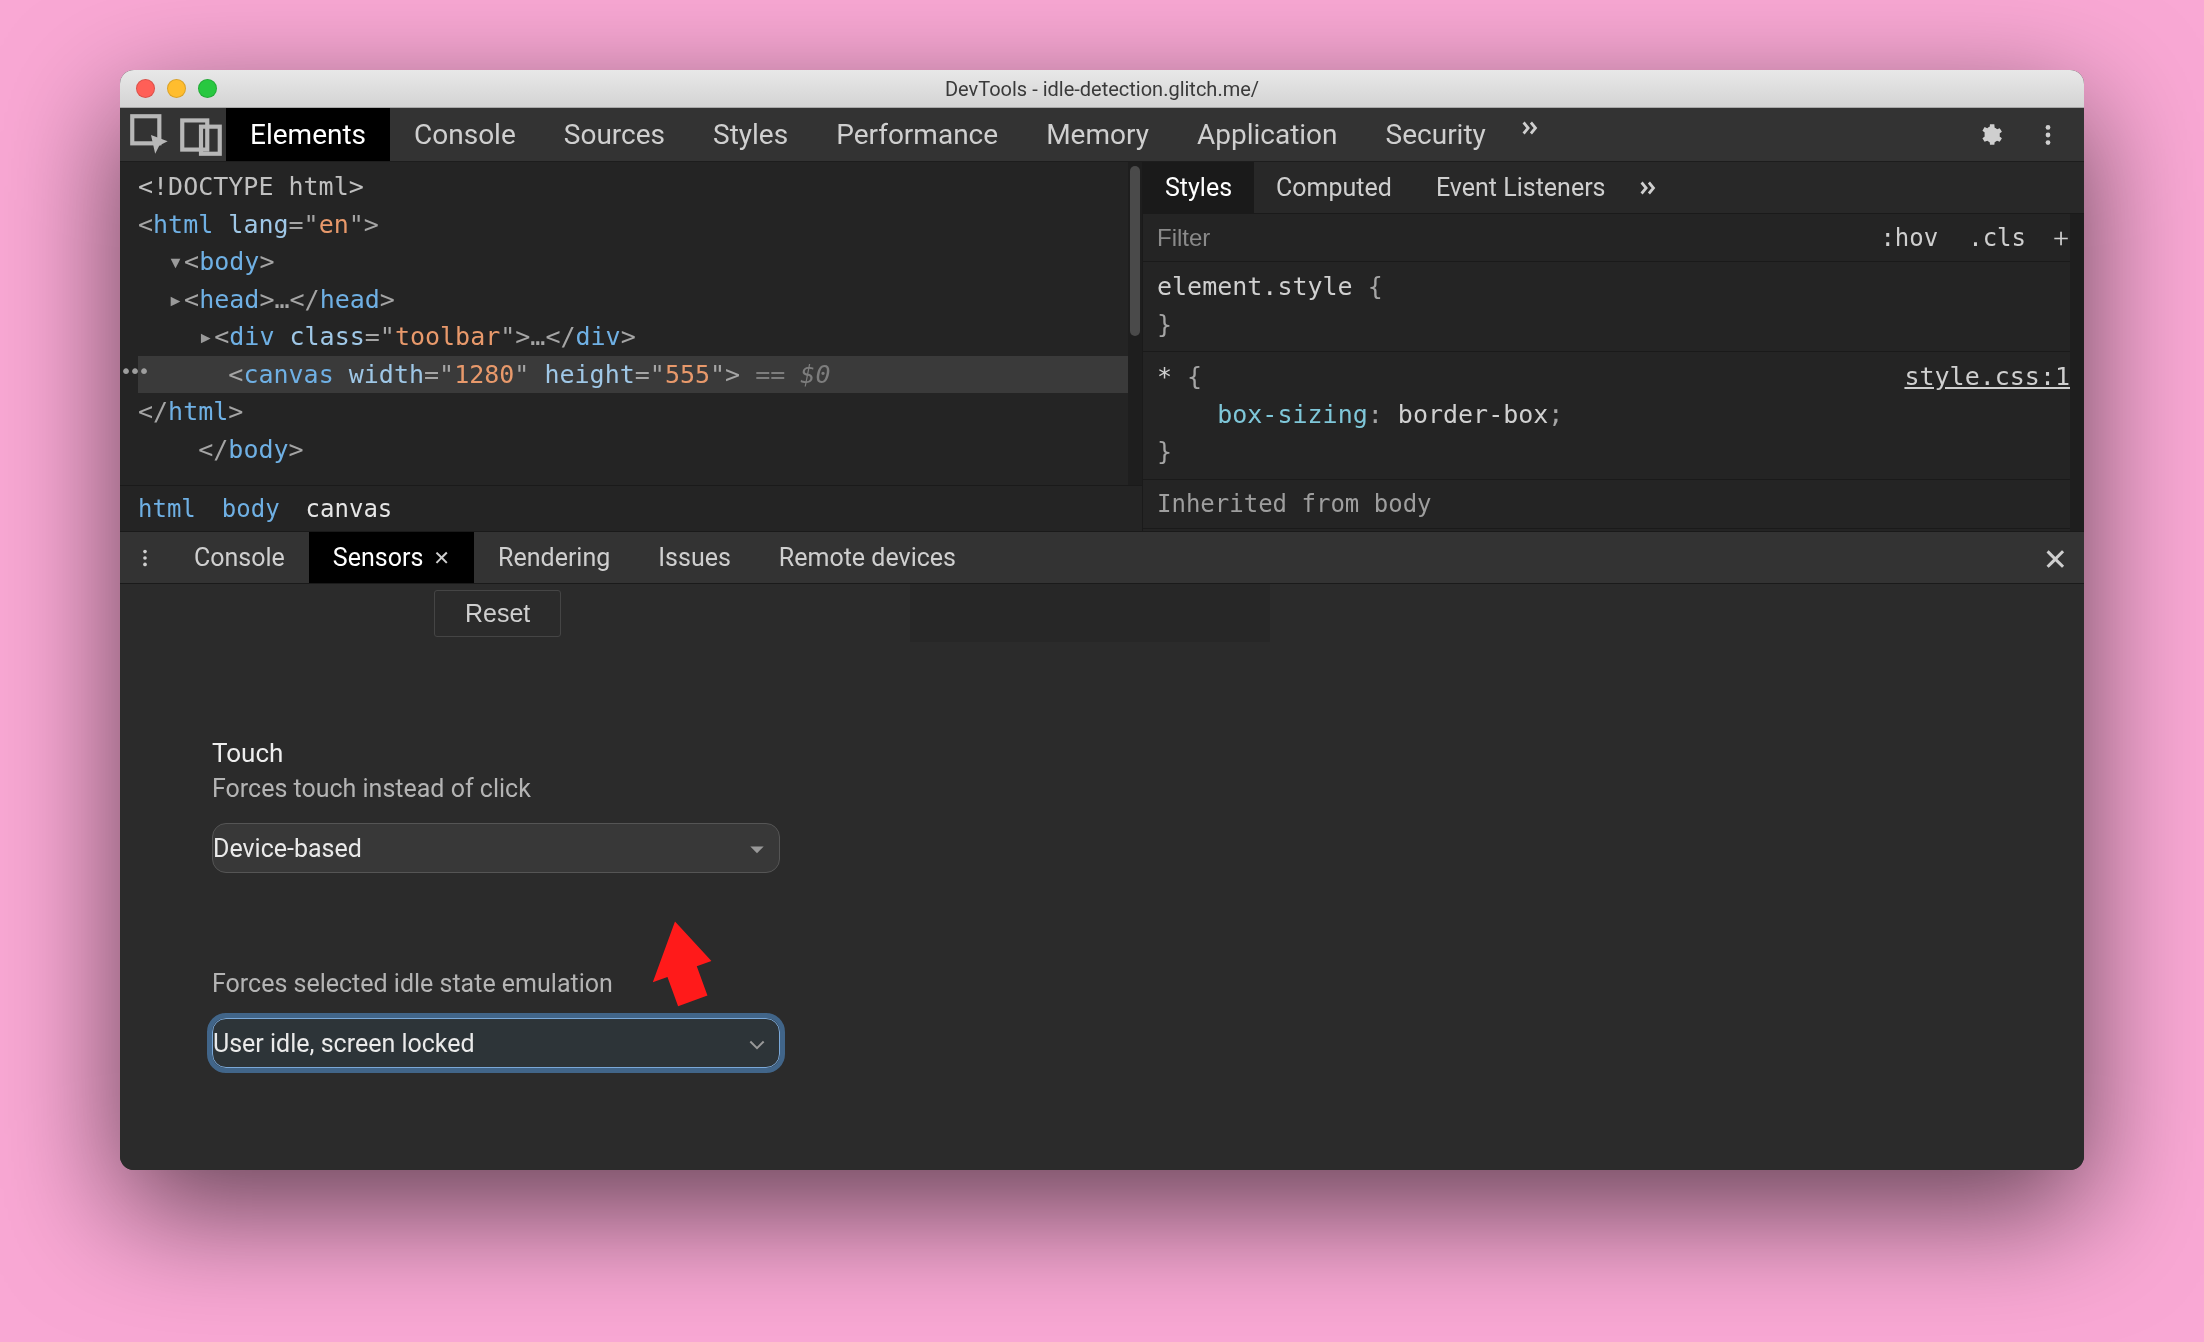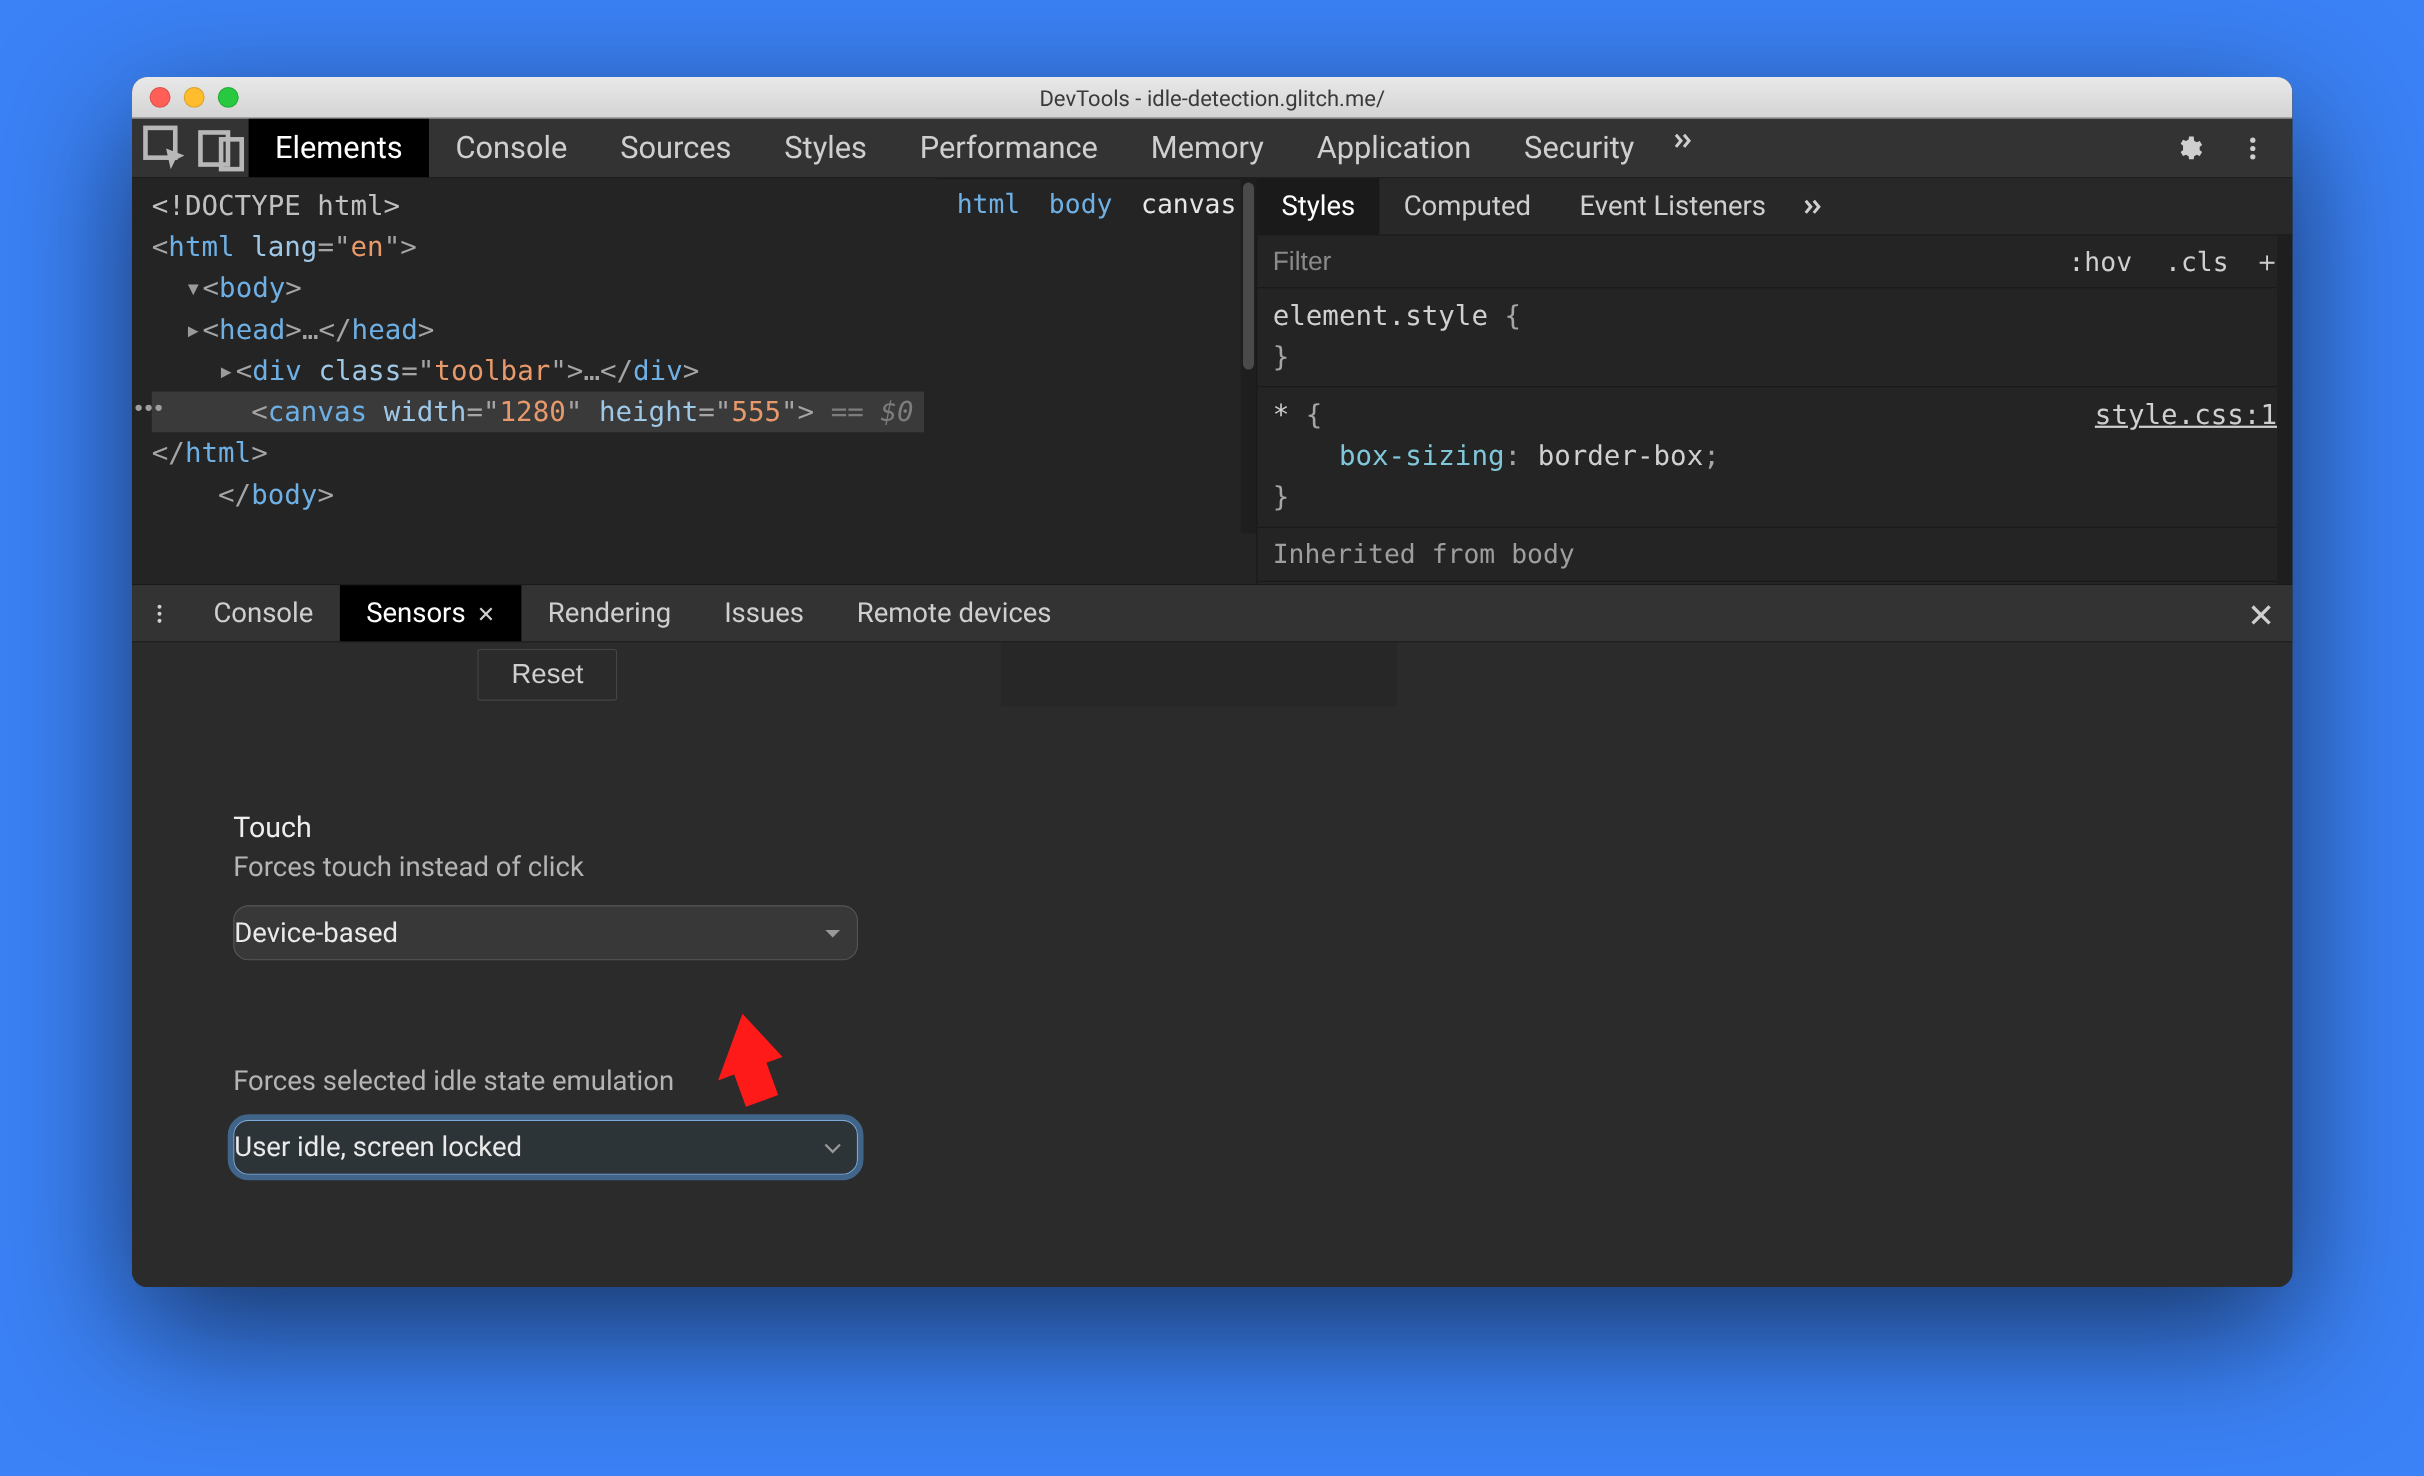--- a/index.html
+++ b/index.html
@@ -1,17 +1,17 @@
 <!DOCTYPE html>
 <html><head>
 <meta charset="utf-8">
 <style>
   * { box-sizing: border-box; margin: 0; padding: 0; }
   html, body { width: 2204px; height: 1342px; background: #000; font-family: -apple-system, BlinkMacSystemFont, "Segoe UI", Roboto, Helvetica, Arial, sans-serif; }
-  .viewport { width: 2204px; height: 1342px; background: #3b82f6; position: relative; display: flex; align-items: flex-start; justify-content: center; padding-top: 70px; }
+  .viewport { width: 2204px; height: 1342px; background: #f9a8d4; position: relative; display: flex; align-items: flex-start; justify-content: center; padding-top: 70px; }
   .window {
     width: 1964px;
     height: 1100px;
     background: #2b2b2b;
     border-radius: 14px;
     box-shadow: 0 40px 120px rgba(0,0,0,0.6);
     overflow: hidden;
     position: relative;
     display: flex;
     flex-direction: column;
@@ -51,21 +51,21 @@
   }
   .tab.active { background:#000; color:#fff; }
   .tabbar .spacer { flex:1; }
   .tabbar .right { display:flex; align-items:center; gap:18px; padding-right:10px; color:#cfcfcf; }
   .iconbtn { width:40px; height:40px; display:flex; align-items:center; justify-content:center; cursor:pointer; color:#cfcfcf; }
   .iconbtn svg { width:26px; height:26px; }
   .chevrons svg { width:22px; height:22px; }
 
   
   .content-row { display:flex; height: 370px; background:#242424; border-bottom:1px solid #1a1a1a; }
-  .elements-pane { flex:1; display:flex; flex-direction:row; font-family: Menlo, Consolas, monospace; font-size:25px; color:#d0d0d0; overflow:hidden; position:relative; }
+  .elements-pane { flex:1; display:flex; flex-direction:column; font-family: Menlo, Consolas, monospace; font-size:25px; color:#d0d0d0; overflow:hidden; position:relative; }
   .elements-tree { padding:6px 12px 0 18px; line-height:1.5; flex:1; overflow:auto; }
   .code-line { white-space: pre; }
   .tok-punc { color:#a5a5a5; }
   .tok-tag { color:#6fb0e4; }
   .tok-attr { color:#9fc7e6; }
   .tok-str { color:#e8996b; }
   .tok-doctype { color:#c0c0c0; }
   .tok-ghost { color:#7d7d7d; font-style: italic; }
   .twisty { display:inline-block; width:16px; color:#9a9a9a; }
   .line-selected { background:#3a3a3a; position:relative; }

